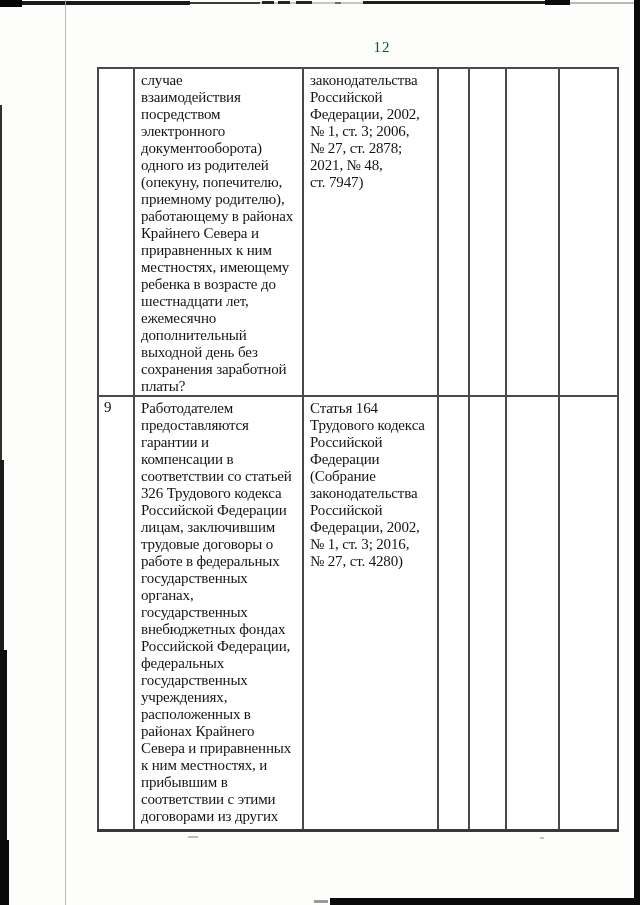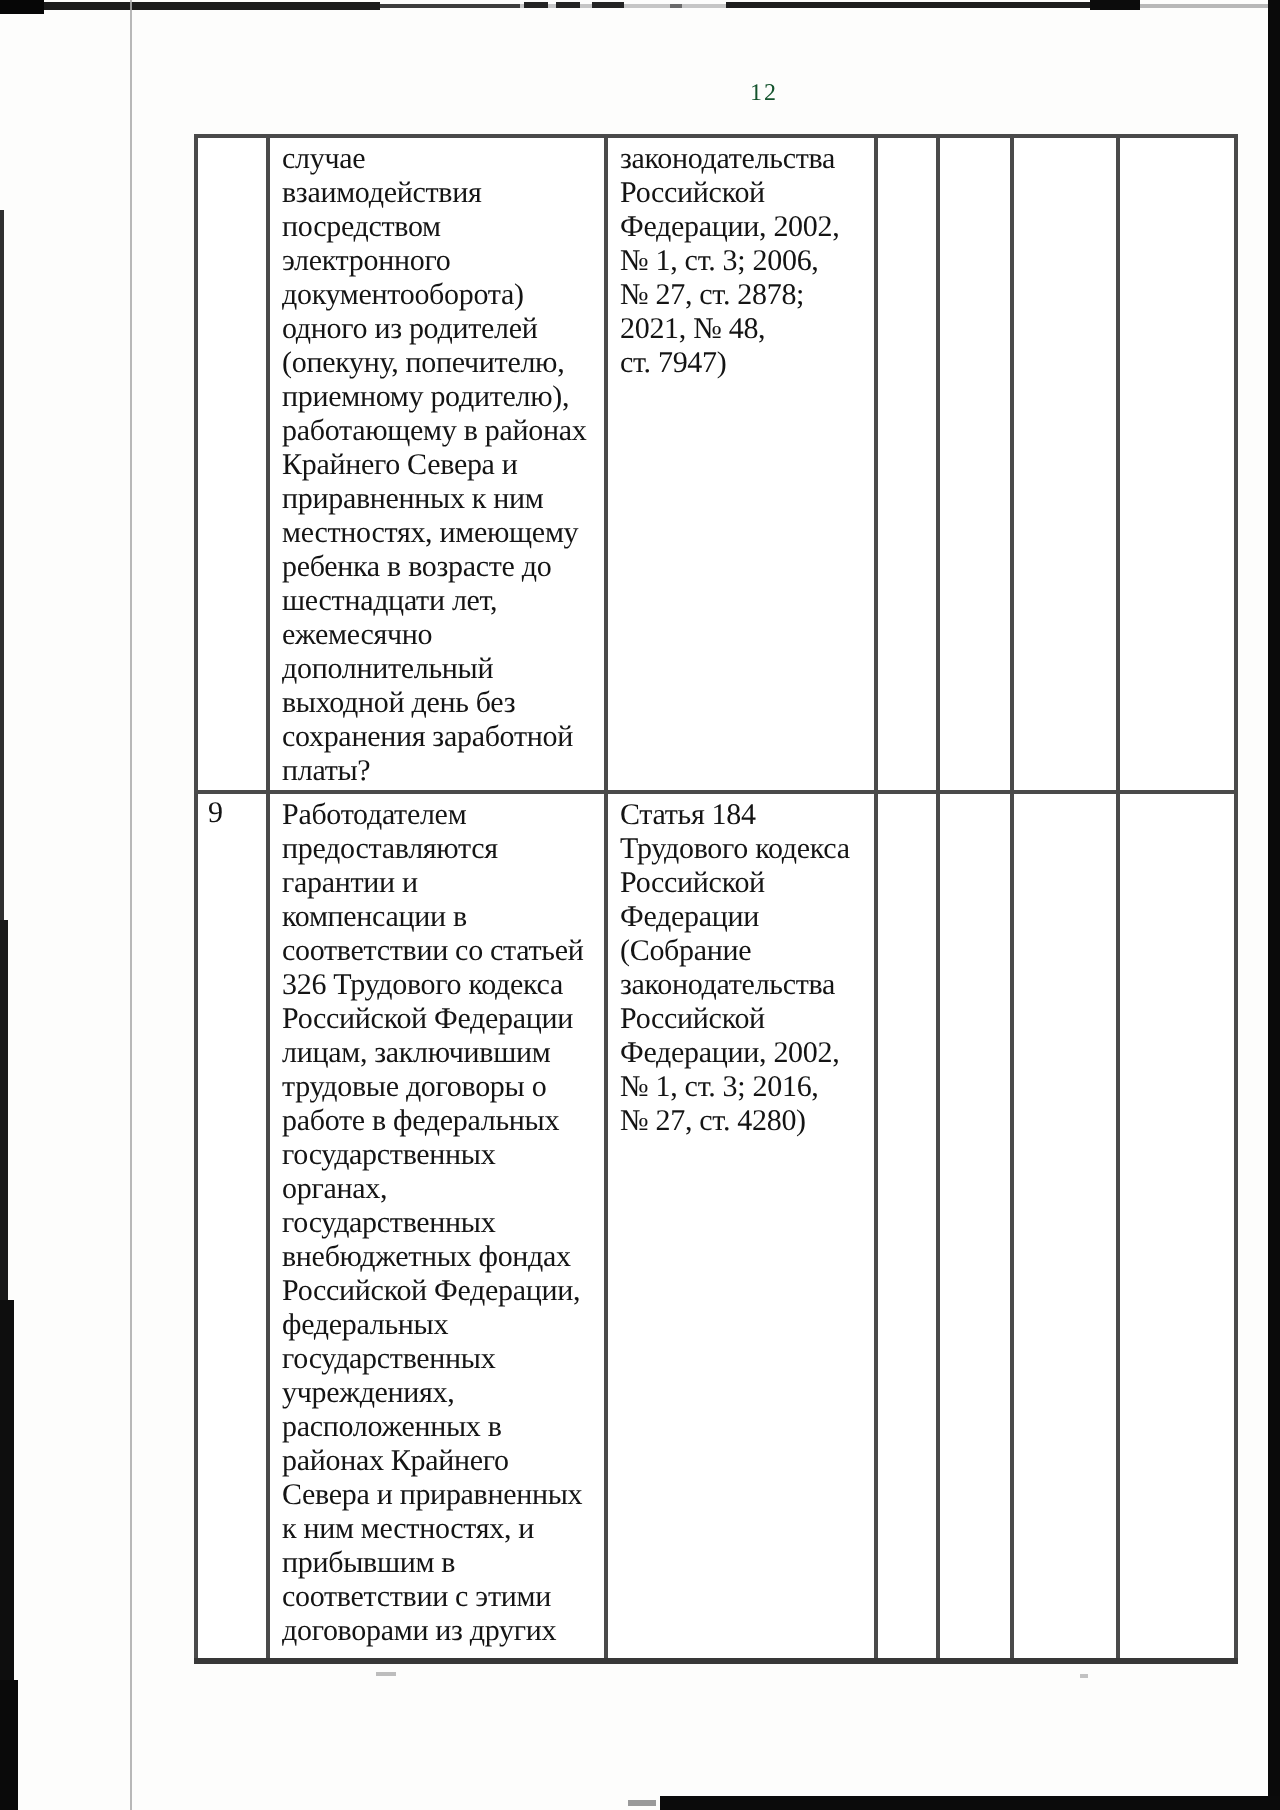--- a/index.html
+++ b/index.html
@@ -34,21 +34,21 @@
   .edge-left-d { left: 0; top: 840px; width: 9px; height: 65px; background: #0a0a0a; }
   .bottom-bar { left: 330px; top: 898px; width: 310px; height: 7px; background: #0b0b0b; }
   .bottom-lead { left: 314px; top: 900px; width: 14px; height: 3px; background: #9a9a9a; }
   .speck1 { left: 188px; top: 836px; width: 10px; height: 2px; background: #bdbdbd; }
   .speck2 { left: 540px; top: 837px; width: 4px; height: 2px; background: #c2c2c2; }
   
   .page-number {
     position: absolute;
     left: 368px; top: 39px; width: 28px;
     text-align: center;
-    font-size: 12px;
+    font-size: 15px;
     letter-spacing: 1px;
     color: #14532d;
   }
   
   table.doc-table {
     position: absolute;
     left: 97px; top: 67px;
     width: 520px; height: 765px;
     border-collapse: collapse;
     table-layout: fixed;
@@ -174,21 +174,21 @@
 учреждениях,
 расположенных в
 районах Крайнего
 Севера и приравненных
 к ним местностях, и
 прибывшим в
 соответствии с этими
 договорами из других</div>
     </td>
     <td class="c-ref">
-      <div class="cell-text">Статья 184
+      <div class="cell-text">Статья 164
 Трудового кодекса
 Российской
 Федерации
 (Собрание
 законодательства
 Российской
 Федерации, 2002,
 № 1, ст. 3; 2016,
 № 27, ст. 4280)</div>
     </td>

